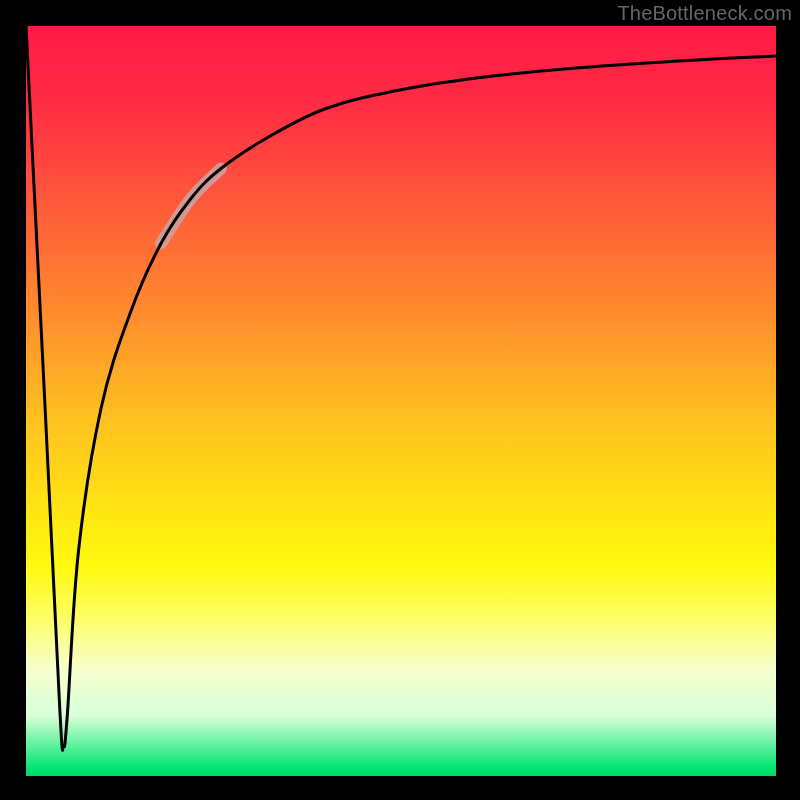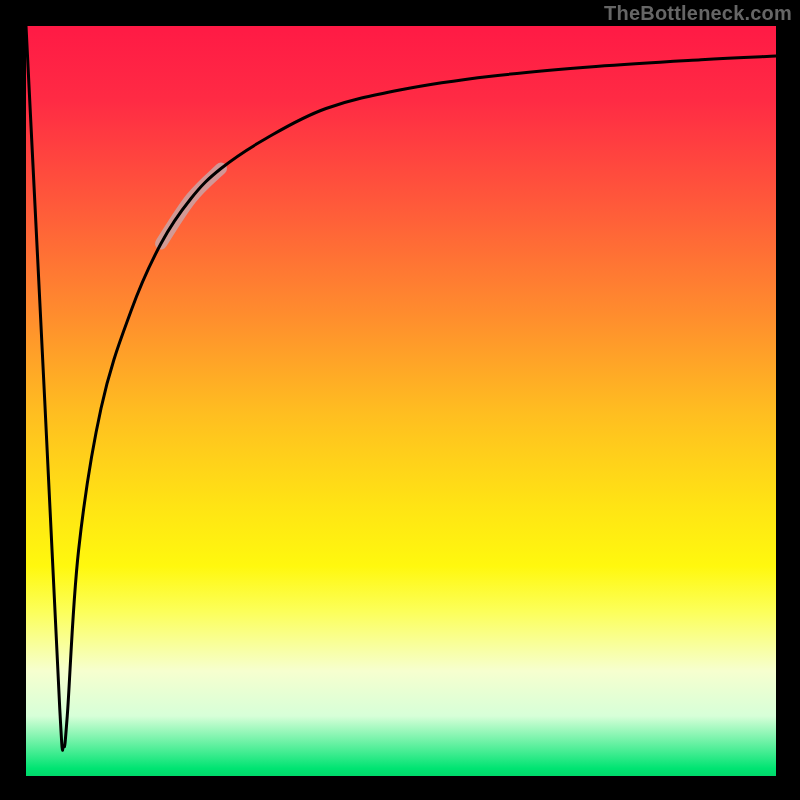--- a/index.html
+++ b/index.html
@@ -16,21 +16,21 @@
     width: 800px;
     height: 800px;
     background: #000;
   }
   .watermark {
     position: absolute;
     top: 2px;
     right: 8px;
     color: #666;
     font-size: 20px;
-    font-weight: 700;
+    font-weight: 400;
     letter-spacing: 0.2px;
     z-index: 50;
     user-select: none;
   }
   .plot-area {
     position: absolute;
     left: 26px;
     top: 26px;
     width: 750px;
     height: 750px;

